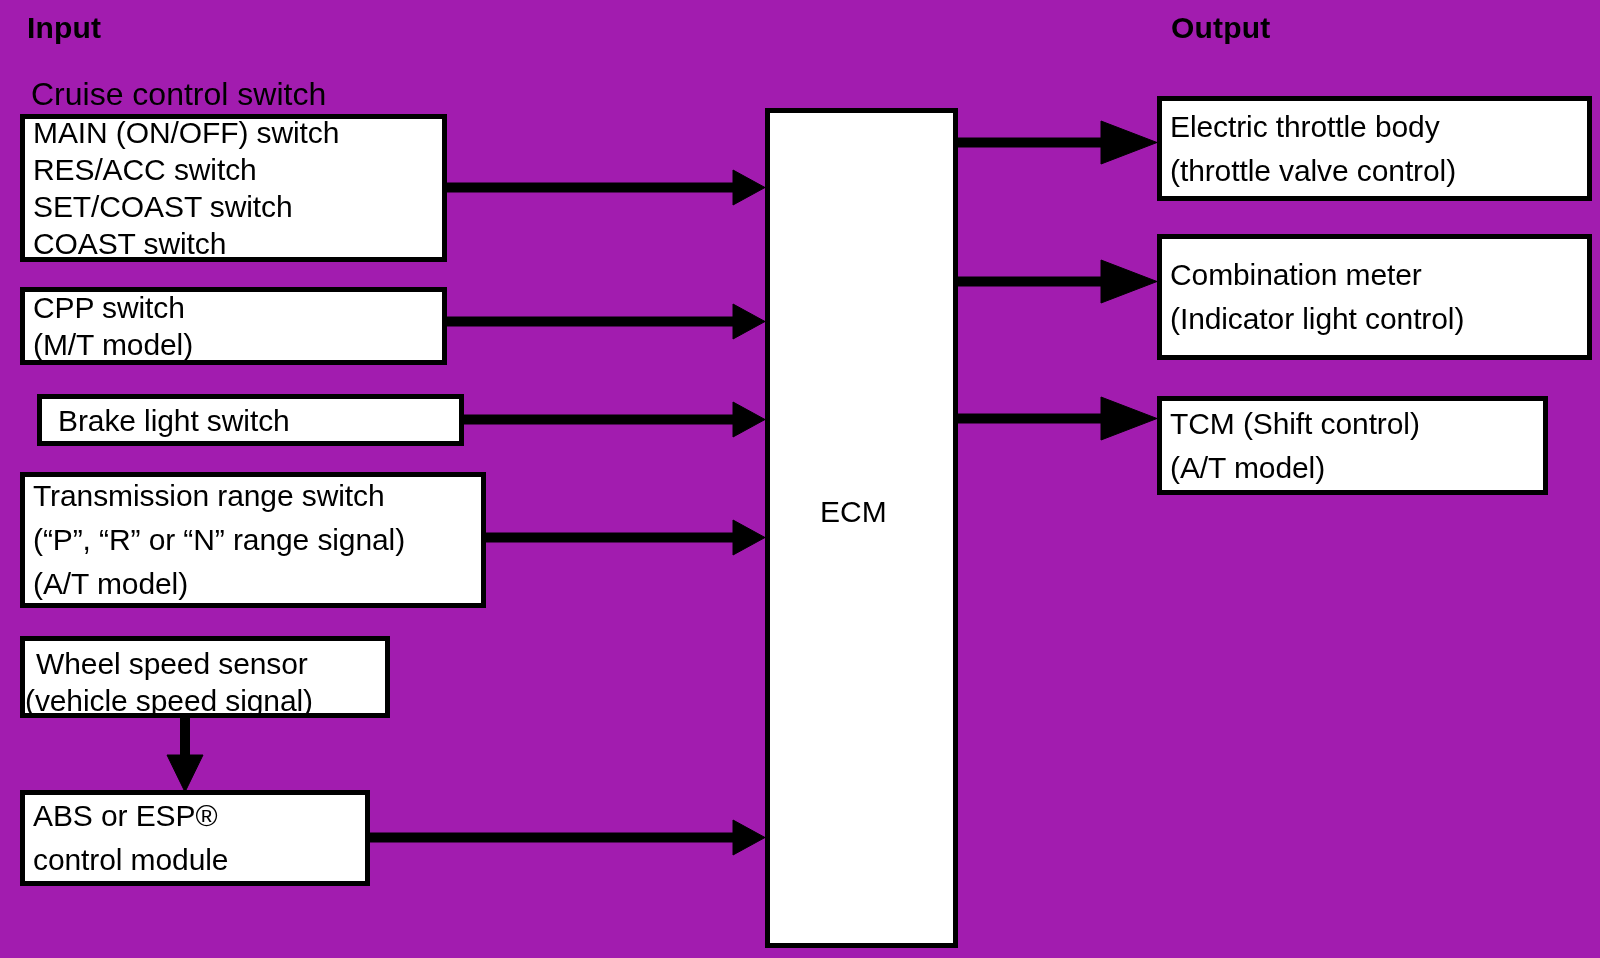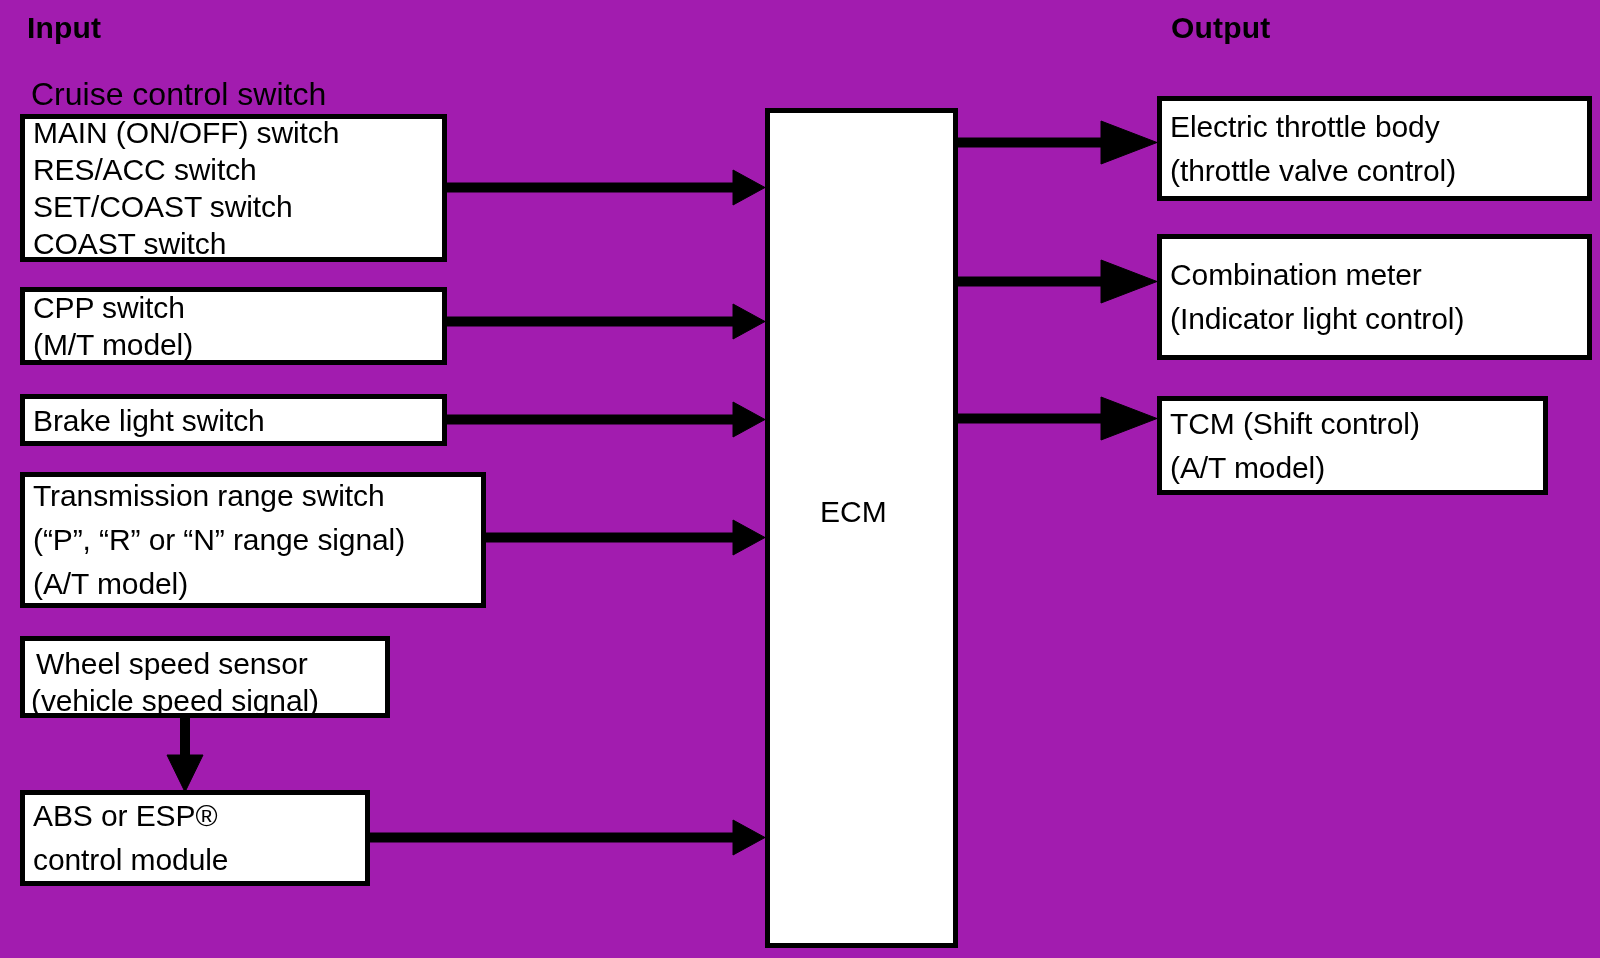--- a/index.html
+++ b/index.html
@@ -140,33 +140,33 @@
     <div class="line">RES/ACC switch</div>
     <div class="line">SET/COAST switch</div>
     <div class="line">COAST switch</div>
   </div>
 
   <div class="box" style="left:20px; top:287px; width:427px; height:78px;">
     <div class="line">CPP switch</div>
     <div class="line">(M/T model)</div>
   </div>
 
-  <div class="box" style="left:20px; top:394px; width:427px; height:52px;">
+  <div class="box" style="left:37px; top:394px; width:427px; height:52px;padding-left:8px;">
     <div class="line">Brake light switch</div>
   </div>
 
   <div class="box loose" style="left:20px; top:472px; width:466px; height:136px;">
     <div class="line">Transmission range switch</div>
     <div class="line">(“P”, “R” or “N” range signal)</div>
     <div class="line">(A/T model)</div>
   </div>
 
   <div class="box" style="left:20px; top:636px; width:370px; height:82px;">
     <div class="line" style="padding-left:11px;margin-top:10px;">Wheel speed sensor</div>
-    <div class="line" style="padding-left:6px;">(vehicle speed signal)</div>
+    <div class="line" style="padding-left:0;">(vehicle speed signal)</div>
   </div>
 
   <div class="box loose" style="left:20px; top:790px; width:350px; height:96px;">
     <div class="line">ABS or ESP®</div>
     <div class="line">control module</div>
   </div>
 
   <div class="box loose" style="left:1157px; top:96px; width:435px; height:105px;">
     <div class="line">Electric throttle body</div>
     <div class="line">(throttle valve control)</div>

